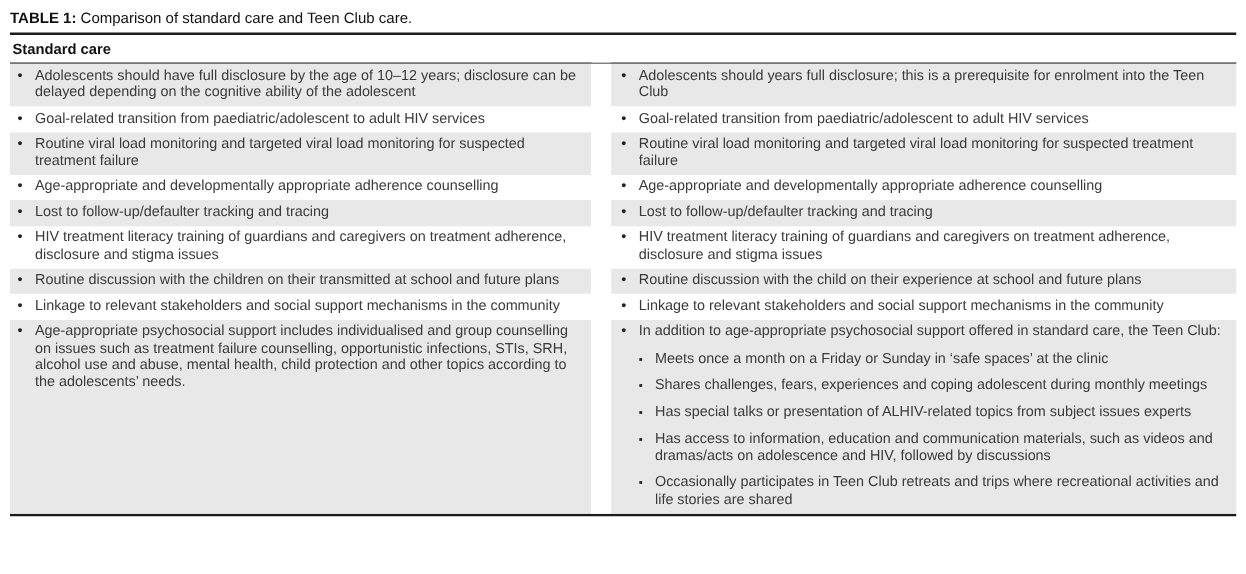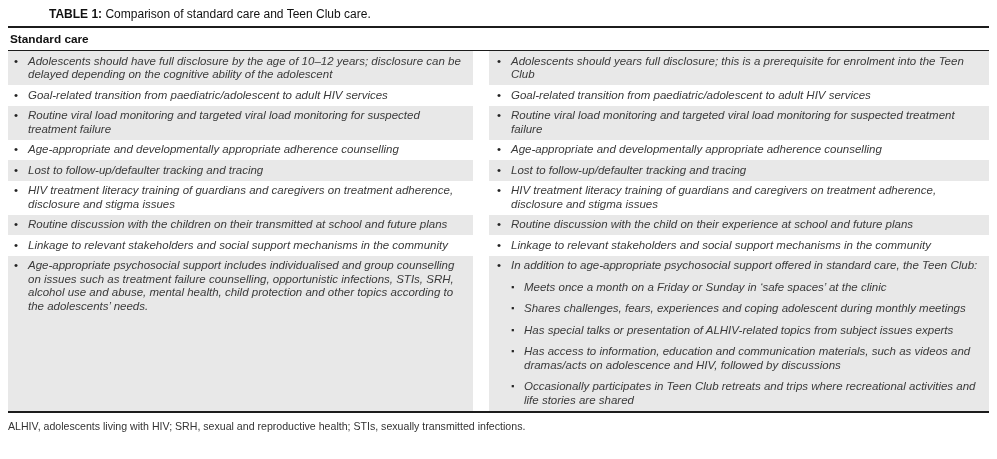--- a/index.html
+++ b/index.html
@@ -20,21 +20,21 @@
   .page { padding: 5px 8px 0 8px; }
 
   
   .caption {
     font-size: 12px;
     line-height: 15px;
     color: #111;
     padding: 2px 0 4px 0;
     border-bottom: 2px solid var(--border-color);
   }
-  .caption .cap-label { font-weight: bold; margin-left: 41px; }
+  .caption .cap-label { font-weight: bold; }
 
   
   .thead { display: flex; border-bottom: 1.5px solid var(--border-color); }
   .th {
     font-size: 11.8px;
     font-weight: bold;
     color: #111;
     padding: 4px 0 4px 0;
     line-height: 14px;
   }
@@ -51,21 +51,21 @@
 
   .item { display: flex; font-size: 11.5px; line-height: 13.5px; }
   .cell-left  .item { padding-left: 6px; }
   .cell-right .item { padding-left: 8px; }
   .bullet {
     flex: 0 0 14px;
     font-size: 11.5px;
     line-height: 13.5px;
     color: #222;
   }
-  .txt { flex: 1; font-style: italic; }
+  .txt { flex: 1; }
 
   .sub-item {
     display: flex;
     margin-top: 8px;
     margin-left: 22px;
     font-size: 11.5px;
     line-height: 13.5px;
   }
   .sub-item .bullet { flex: 0 0 13px; font-size: 9px; line-height: 13.5px; }
 
@@ -253,15 +253,14 @@
           </div>
         <div class="sub-item">
             <span class="bullet">▪</span>
             <span class="txt">Occasionally participates in Teen Club retreats and trips where recreational activities and life stories are shared</span>
           </div>
       </div>
     </div>
 
   </div>
 
-  <div class="footnote">ALHIV, adolescents living with HIV; SRH, sexual and reproductive health; STIs, sexually transmitted infections.</div>
 
 </div>
 
 </body></html>

